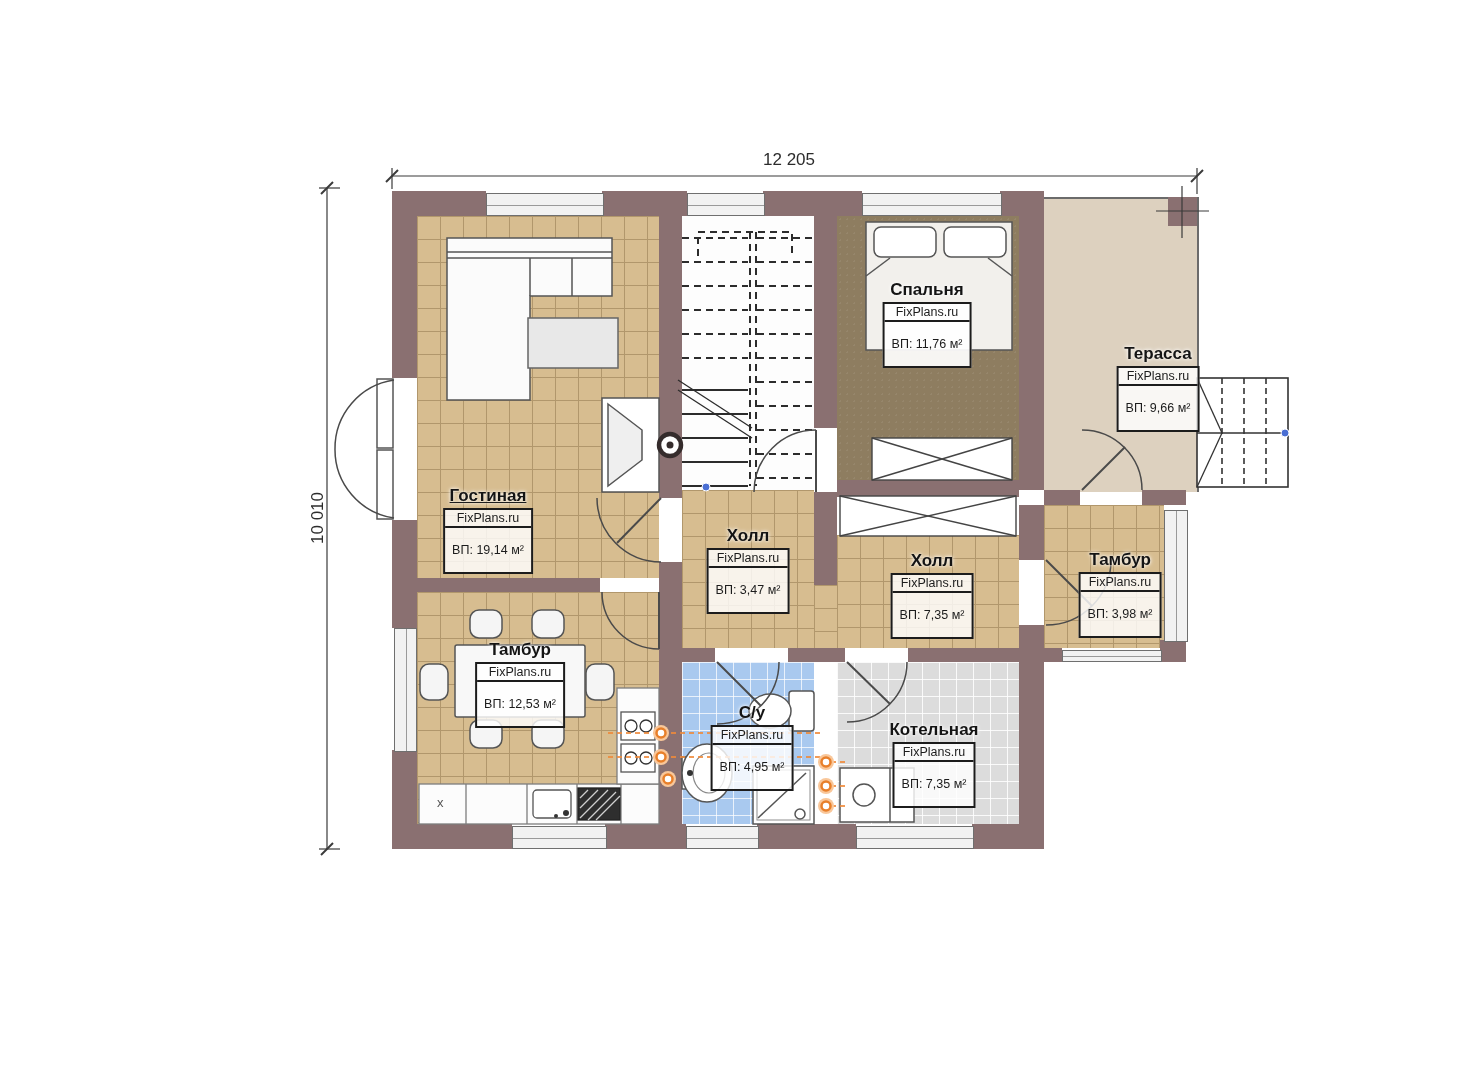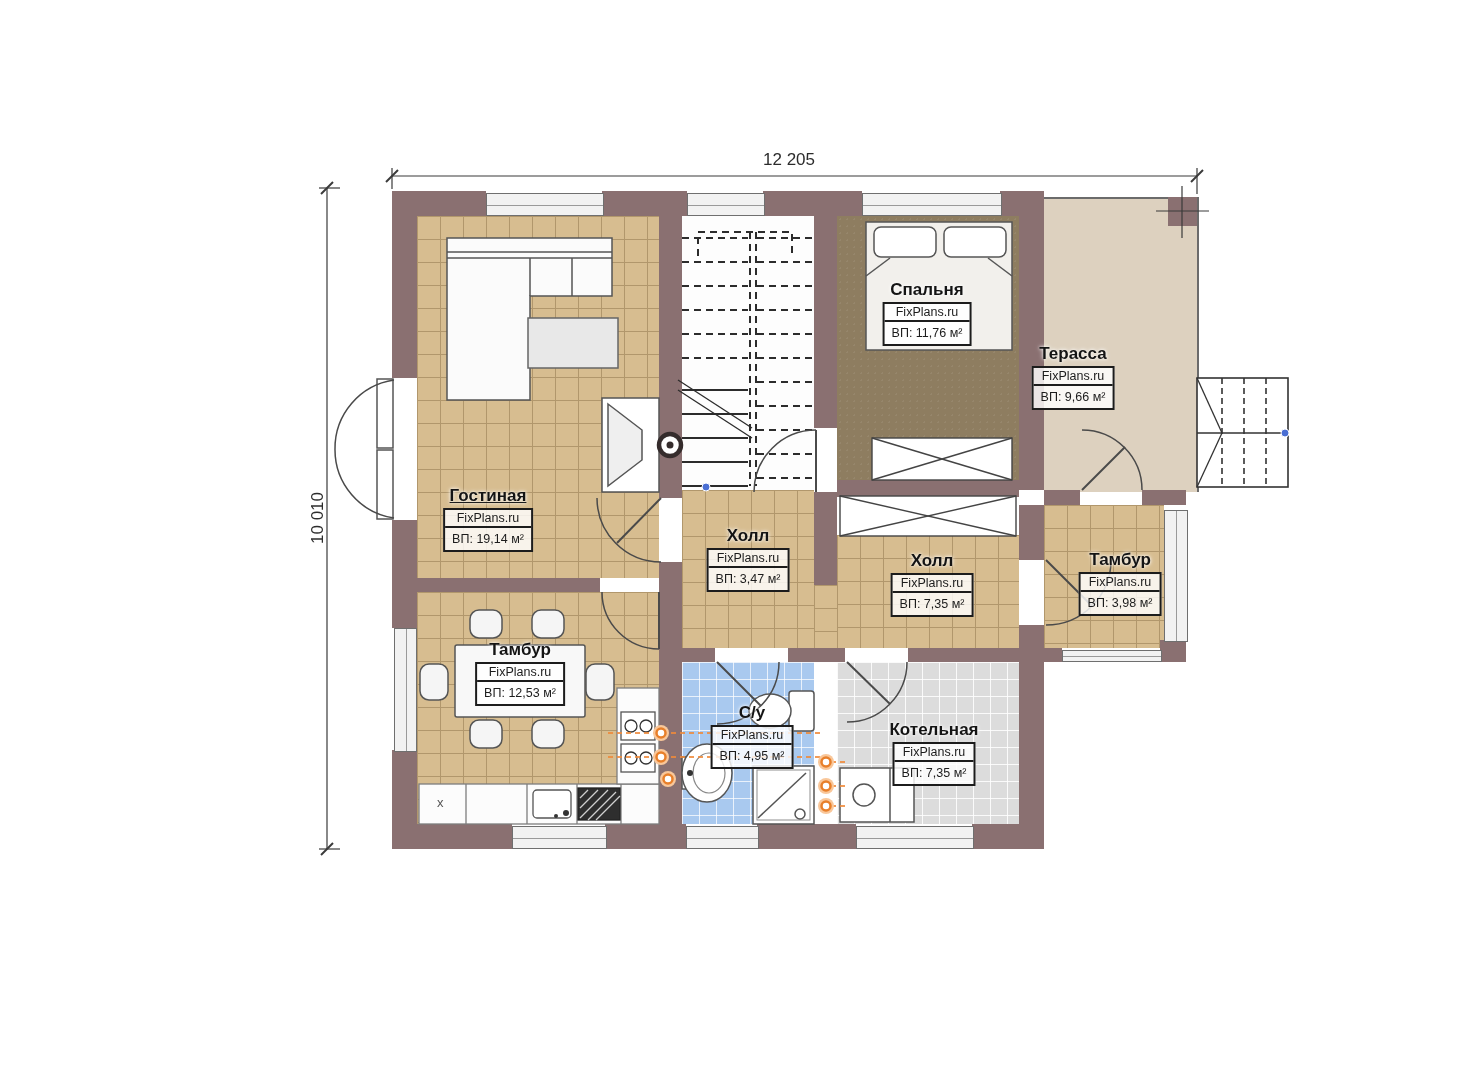--- a/index.html
+++ b/index.html
@@ -31,21 +31,21 @@
   .wall{position:absolute;background:var(--wall);z-index:3;}
   .window{position:absolute;background:#f2f2f2;border:1px solid #6f6f6f;z-index:4;}
   .win-h::after{content:"";position:absolute;left:0;right:0;top:50%;border-top:1px solid #9a9a9a;}
   .win-v::after{content:"";position:absolute;top:0;bottom:0;left:50%;border-left:1px solid #9a9a9a;}
   .overlay{position:absolute;left:0;top:0;z-index:5;pointer-events:none;}
   .room-label{position:absolute;z-index:6;transform:translateX(-50%);text-align:center;}
   .room-name{font-size:17px;font-weight:700;color:#141414;white-space:nowrap;
              text-shadow:0 0 3px rgba(255,255,255,.9),0 0 5px rgba(255,255,255,.8);margin-bottom:2px;}
   .label-box{display:inline-block;border:2px solid var(--ink);background:rgba(255,255,255,.82);text-align:center;}
   .label-box .wm{font-size:12.5px;padding:1px 7px;border-bottom:2px solid var(--ink);white-space:nowrap;}
-  .label-box .area{font-size:12.5px;padding:4px 7px;white-space:nowrap;}
+  .label-box .area{font-size:12.5px;padding:15px 7px;white-space:nowrap;}
   .dim-label{position:absolute;font-size:17px;color:#2c2c2c;z-index:6;}
   .dim-left{transform:rotate(-90deg);transform-origin:center;}
   .counter-x{position:absolute;z-index:6;font-size:13px;color:#555;}
 </style>
 </head>
 <body>
 
 <div class="canvas">
 
   <div class="dim-label" style="left:763px;top:150px;">12 205</div>
@@ -351,21 +351,21 @@
       <div class="area">ВП: 3,47 м²</div>
     </div>
   </div>
   <div class="room-label" style="left:927px;top:280px;">
     <div class="room-name">Спальня</div>
     <div class="label-box" style="background:rgba(255,255,255,.92);">
       <div class="wm">FixPlans.ru</div>
       <div class="area">ВП: 11,76 м²</div>
     </div>
   </div>
-  <div class="room-label" style="left:1073px;top:344px;">
+  <div class="room-label" style="left:1158px;top:344px;">
     <div class="room-name">Терасса</div>
     <div class="label-box">
       <div class="wm">FixPlans.ru</div>
       <div class="area">ВП: 9,66 м²</div>
     </div>
   </div>
   <div class="room-label" style="left:932px;top:551px;">
     <div class="room-name">Холл</div>
     <div class="label-box">
       <div class="wm">FixPlans.ru</div>

